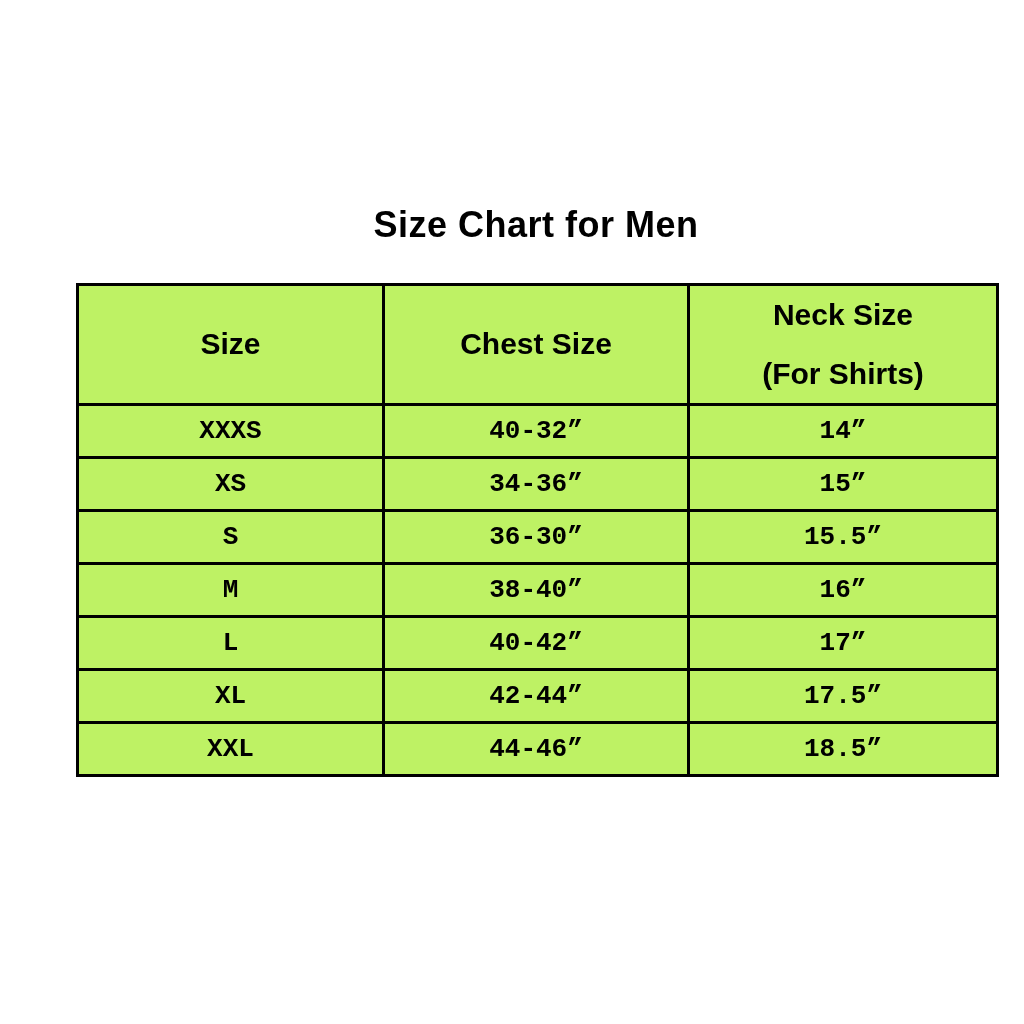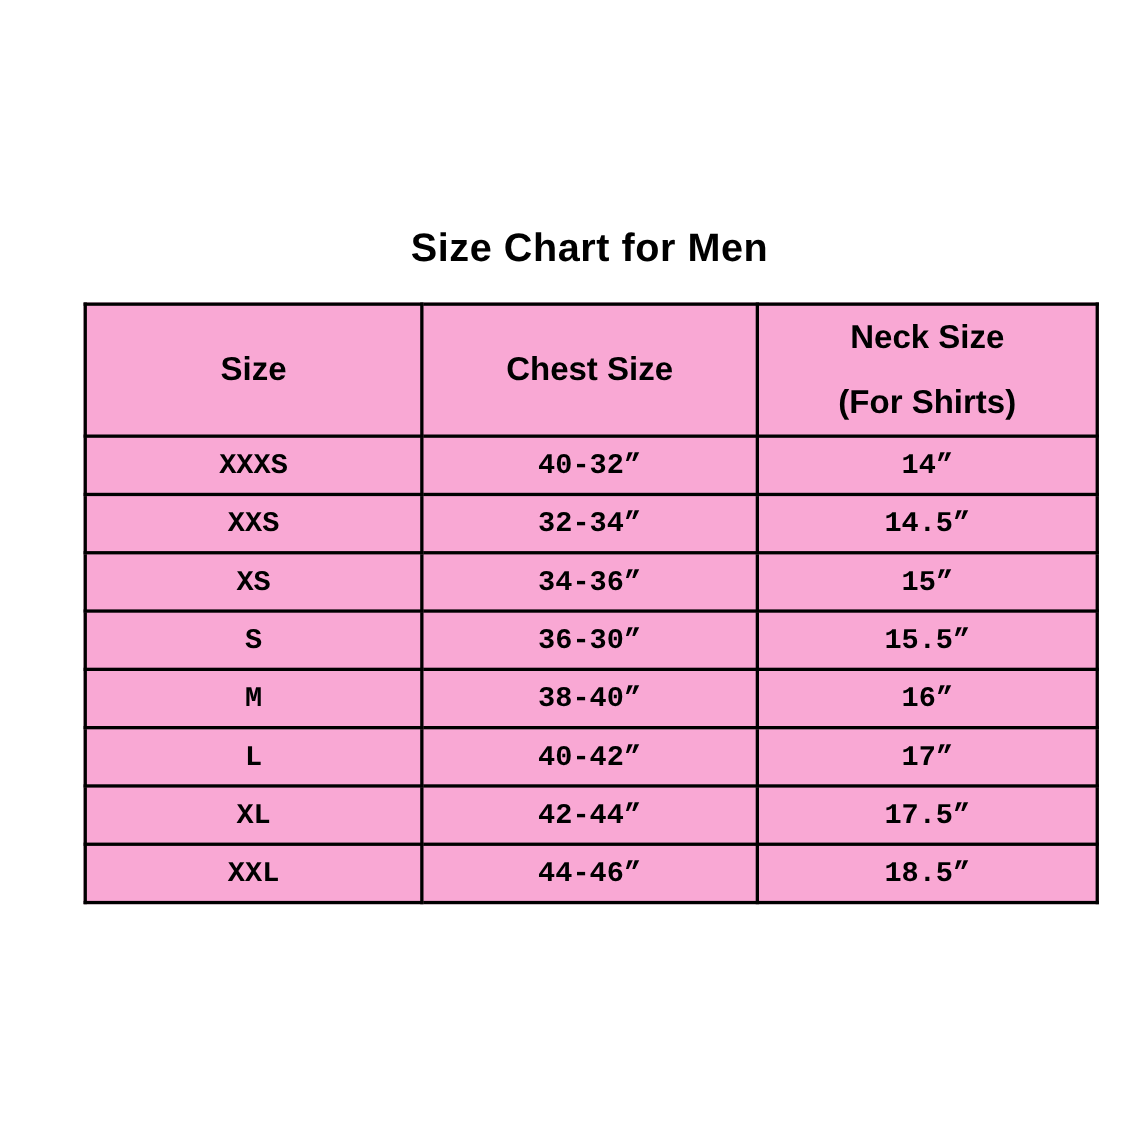--- a/index.html
+++ b/index.html
@@ -22,25 +22,25 @@
     left: 0;
     width: 1024px;
     text-align: center;
     font-size: 36px;
     font-weight: bold;
     letter-spacing: 0.5px;
   }
   table.size-table {
     position: absolute;
     left: 52px;
-    top: 251px;
+    top: 259px;
     width: 920px;
     border-collapse: collapse;
     table-layout: fixed;
-    background: #f9a8d4;
+    background: #bef264;
   }
   table.size-table th,
   table.size-table td {
     border: 3px solid #000000;
     text-align: center;
     vertical-align: middle;
     font-weight: bold;
     padding: 0;
   }
   table.size-table th {
@@ -85,25 +85,20 @@
         </th>
       </tr>
     </thead>
     <tbody>
       <tr>
         <td>XXXS</td>
         <td>40-32”</td>
         <td>14”</td>
       </tr>
       <tr>
-        <td>XXS</td>
-        <td>32-34”</td>
-        <td>14.5”</td>
-      </tr>
-      <tr>
         <td>XS</td>
         <td>34-36”</td>
         <td>15”</td>
       </tr>
       <tr>
         <td>S</td>
         <td>36-30”</td>
         <td>15.5”</td>
       </tr>
       <tr>

